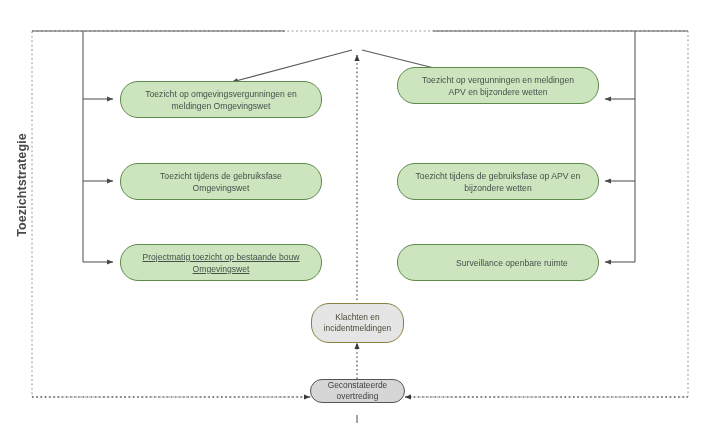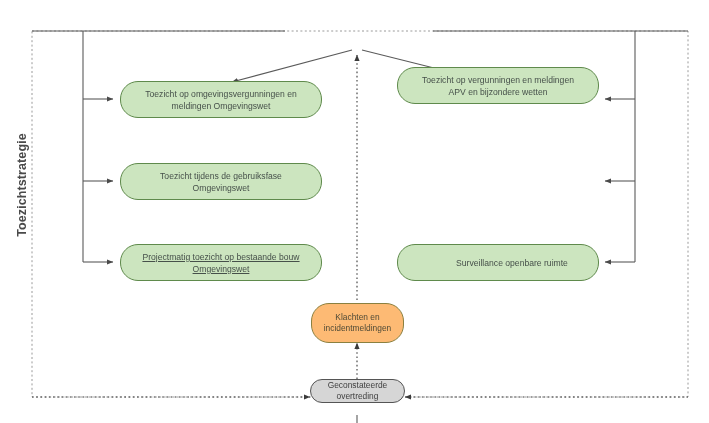--- a/index.html
+++ b/index.html
@@ -43,21 +43,21 @@
     border: 1.2px solid #9b7f8d;
     color: #5e4a56;
     border-radius: 8px;
   }
   .node-green {
     background: #cce5bf;
     border: 1.2px solid #5f8a4c;
     color: #46504a;
   }
   .node-yellow {
-    background: #fdba74;
+    background: #e5e5e5;
     border: 1.2px solid #8a8040;
     color: #4f4a36;
     font-size: 8.4px;
     line-height: 11.5px;
   }
   .node-gray {
     background: #d6d6d6;
     border: 1.2px solid #555555;
     color: #3f3f3f;
     font-size: 8.4px;
@@ -142,20 +142,24 @@
   <div class="node node-green" style="left:120px; top:244px; width:202px; height:37px;text-decoration:underline;">
     <span class="node-text">Projectmatig toezicht op bestaande bouw
 Omgevingswet</span>
   </div>
 
   <div class="node node-green" style="left:397px; top:67px; width:202px; height:37px;">
     <span class="node-text">Toezicht op vergunningen en meldingen
 APV en bijzondere wetten</span>
   </div>
 
+  <div class="node node-green" style="left:397px; top:163px; width:202px; height:37px;">
+    <span class="node-text">Toezicht tijdens de gebruiksfase op APV en
+bijzondere wetten</span>
+  </div>
 
   <div class="node node-green" style="left:397px; top:244px; width:202px; height:37px;padding-left:34px;">
     <span class="node-text">Surveillance openbare ruimte</span>
   </div>
 
   <div class="node node-yellow" style="left:311px; top:303px; width:93px; height:40px;">
     <span class="node-text">Klachten en
 incidentmeldingen</span>
   </div>
 

